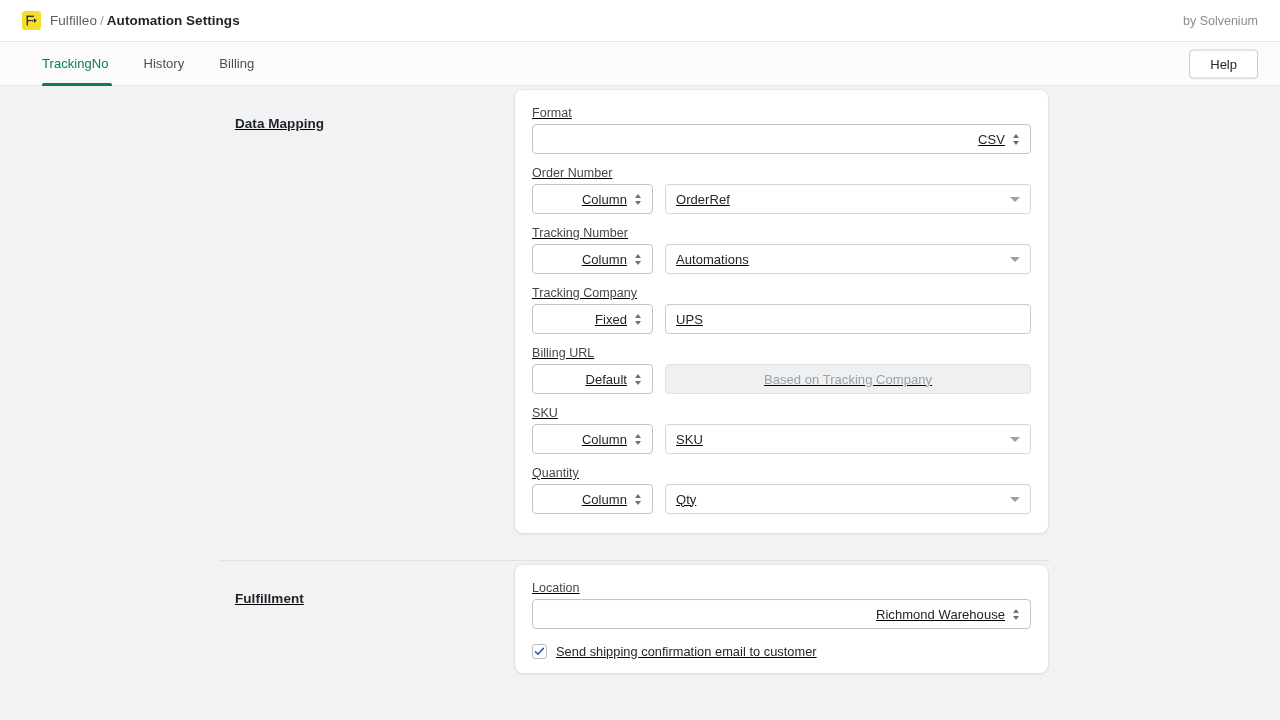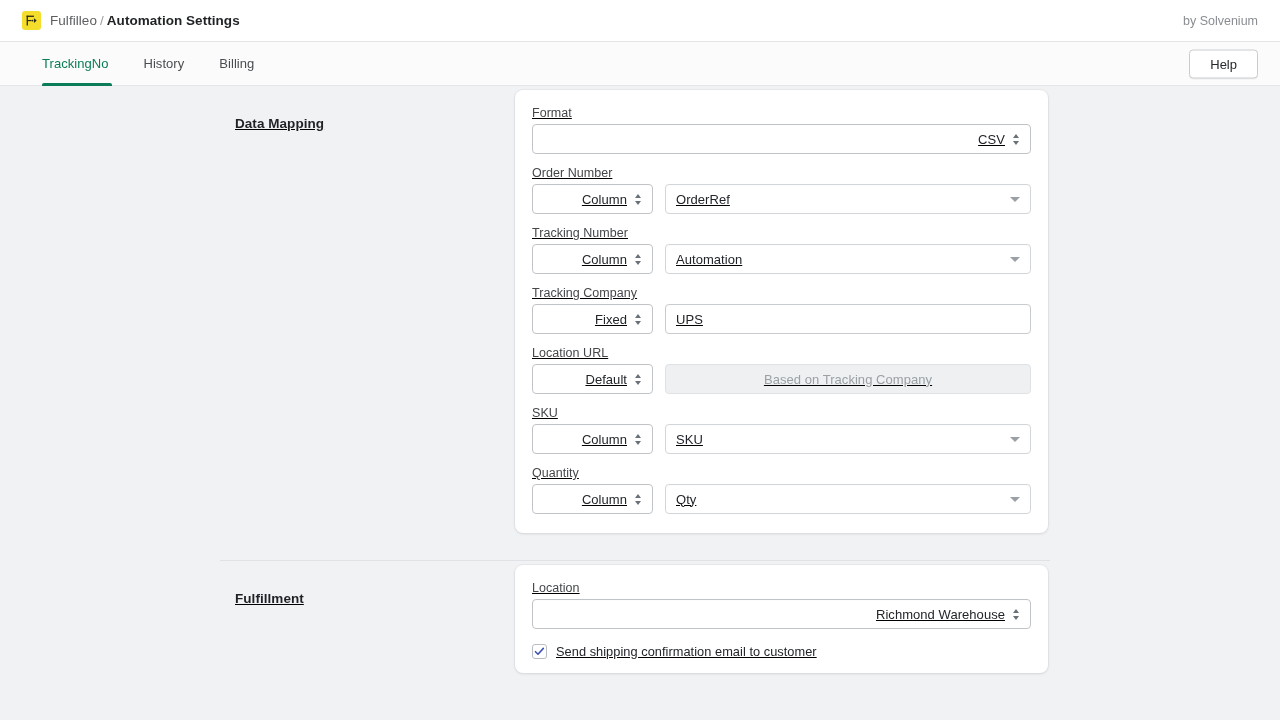--- a/index.html
+++ b/index.html
@@ -316,21 +316,21 @@
           <div class="field-label">Tracking Number</div>
           <div class="row">
             <div class="ctl ctl-native-select ctl-sm">
               <span class="val">Column</span>
               <span class="sel-updown">
                   <i class="up"></i>
                   <i class="down"></i>
                 </span>
             </div>
             <div class="ctl ctl-combo ctl-grow">
-              <span class="val">Automation</span>
+              <span class="val">Automations</span>
               <span class="caret-down"></span>
             </div>
           </div>
         </div>
 
         <div class="field">
           <div class="field-label">Tracking Company</div>
           <div class="row">
             <div class="ctl ctl-native-select ctl-sm">
               <span class="val">Fixed</span>
@@ -339,21 +339,21 @@
                   <i class="down"></i>
                 </span>
             </div>
             <div class="ctl ctl-input ctl-grow">
               <span class="val">UPS</span>
             </div>
           </div>
         </div>
 
         <div class="field">
-          <div class="field-label">Location URL</div>
+          <div class="field-label">Billing URL</div>
           <div class="row">
             <div class="ctl ctl-native-select ctl-sm">
               <span class="val">Default</span>
               <span class="sel-updown">
                   <i class="up"></i>
                   <i class="down"></i>
                 </span>
             </div>
             <div class="ctl ctl-disabled ctl-grow">
               <span class="val">Based on Tracking Company</span>

